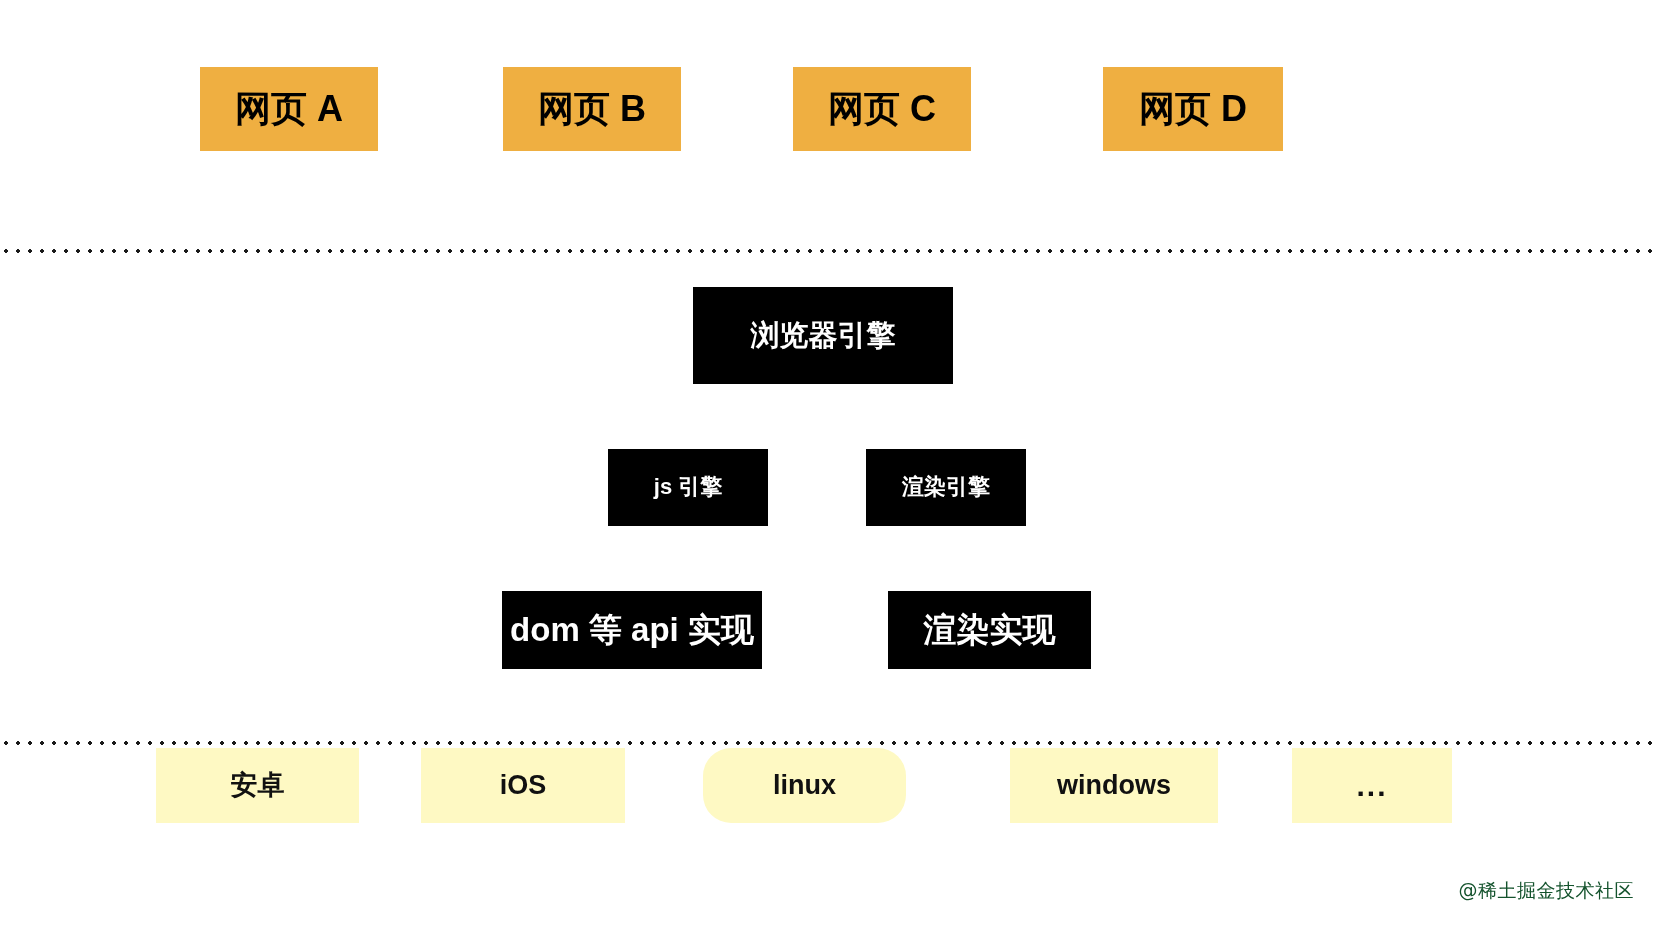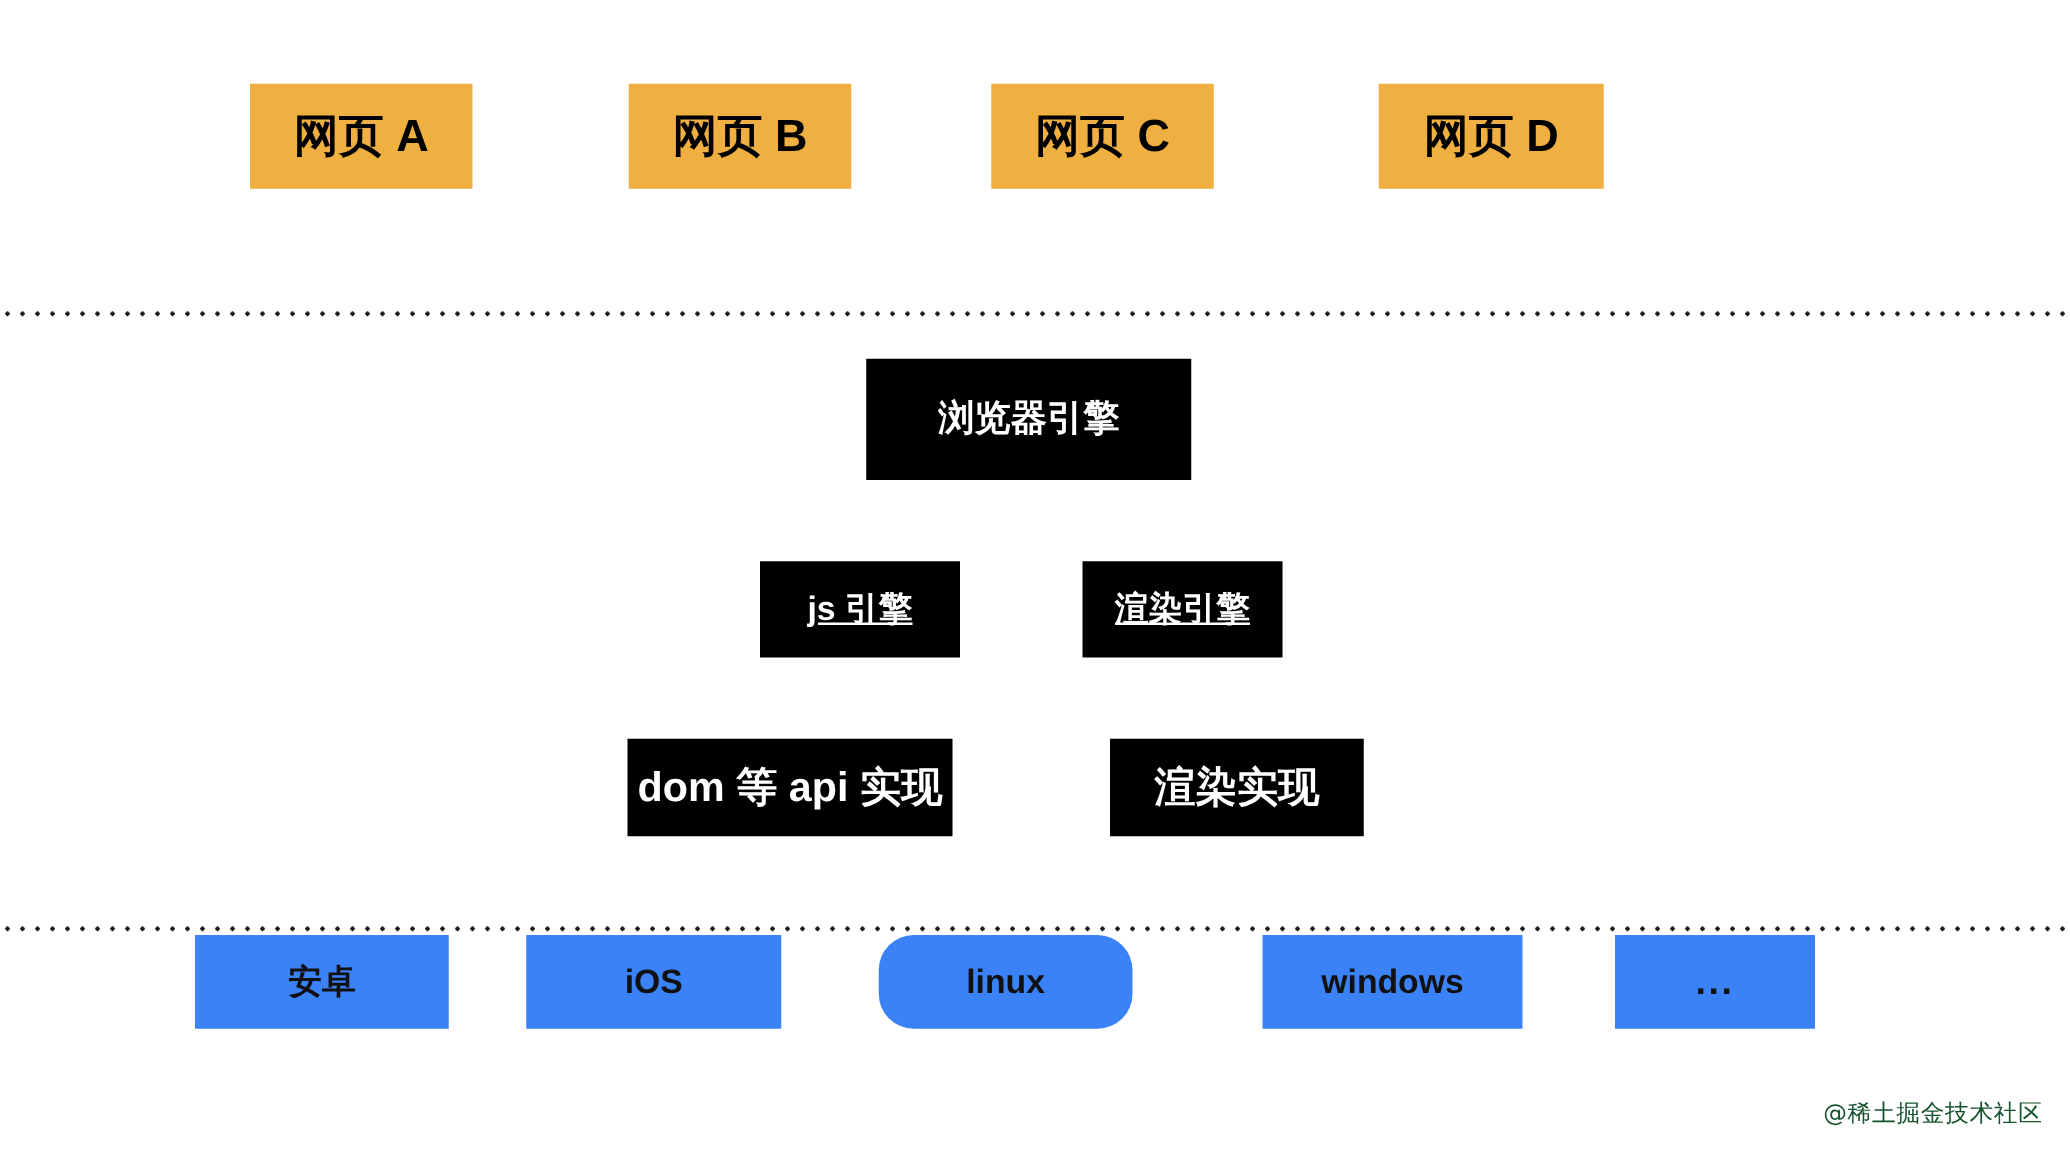--- a/index.html
+++ b/index.html
@@ -32,24 +32,24 @@
     color: #000000;
     font-size: 36px;
     font-weight: 700;
   }
   .layer-engine .node {
     background: #000000;
     color: #ffffff;
     font-weight: 700;
   }
   .node.engine-root { font-size: 29px; }
-  .node.engine-sub  { font-size: 27px; text-decoration: underline; }
+  .node.engine-sub  { font-size: 22px; }
   .node.engine-impl { font-size: 33px; }
   .layer-os .node {
-    background: #3b82f6;
+    background: #fef9c3;
     color: #111111;
     font-size: 27px;
     font-weight: 700;
   }
   .node.os-ellipsis {
     font-size: 30px;
     letter-spacing: 2px;
     font-weight: 700;
   }
   .divider {

